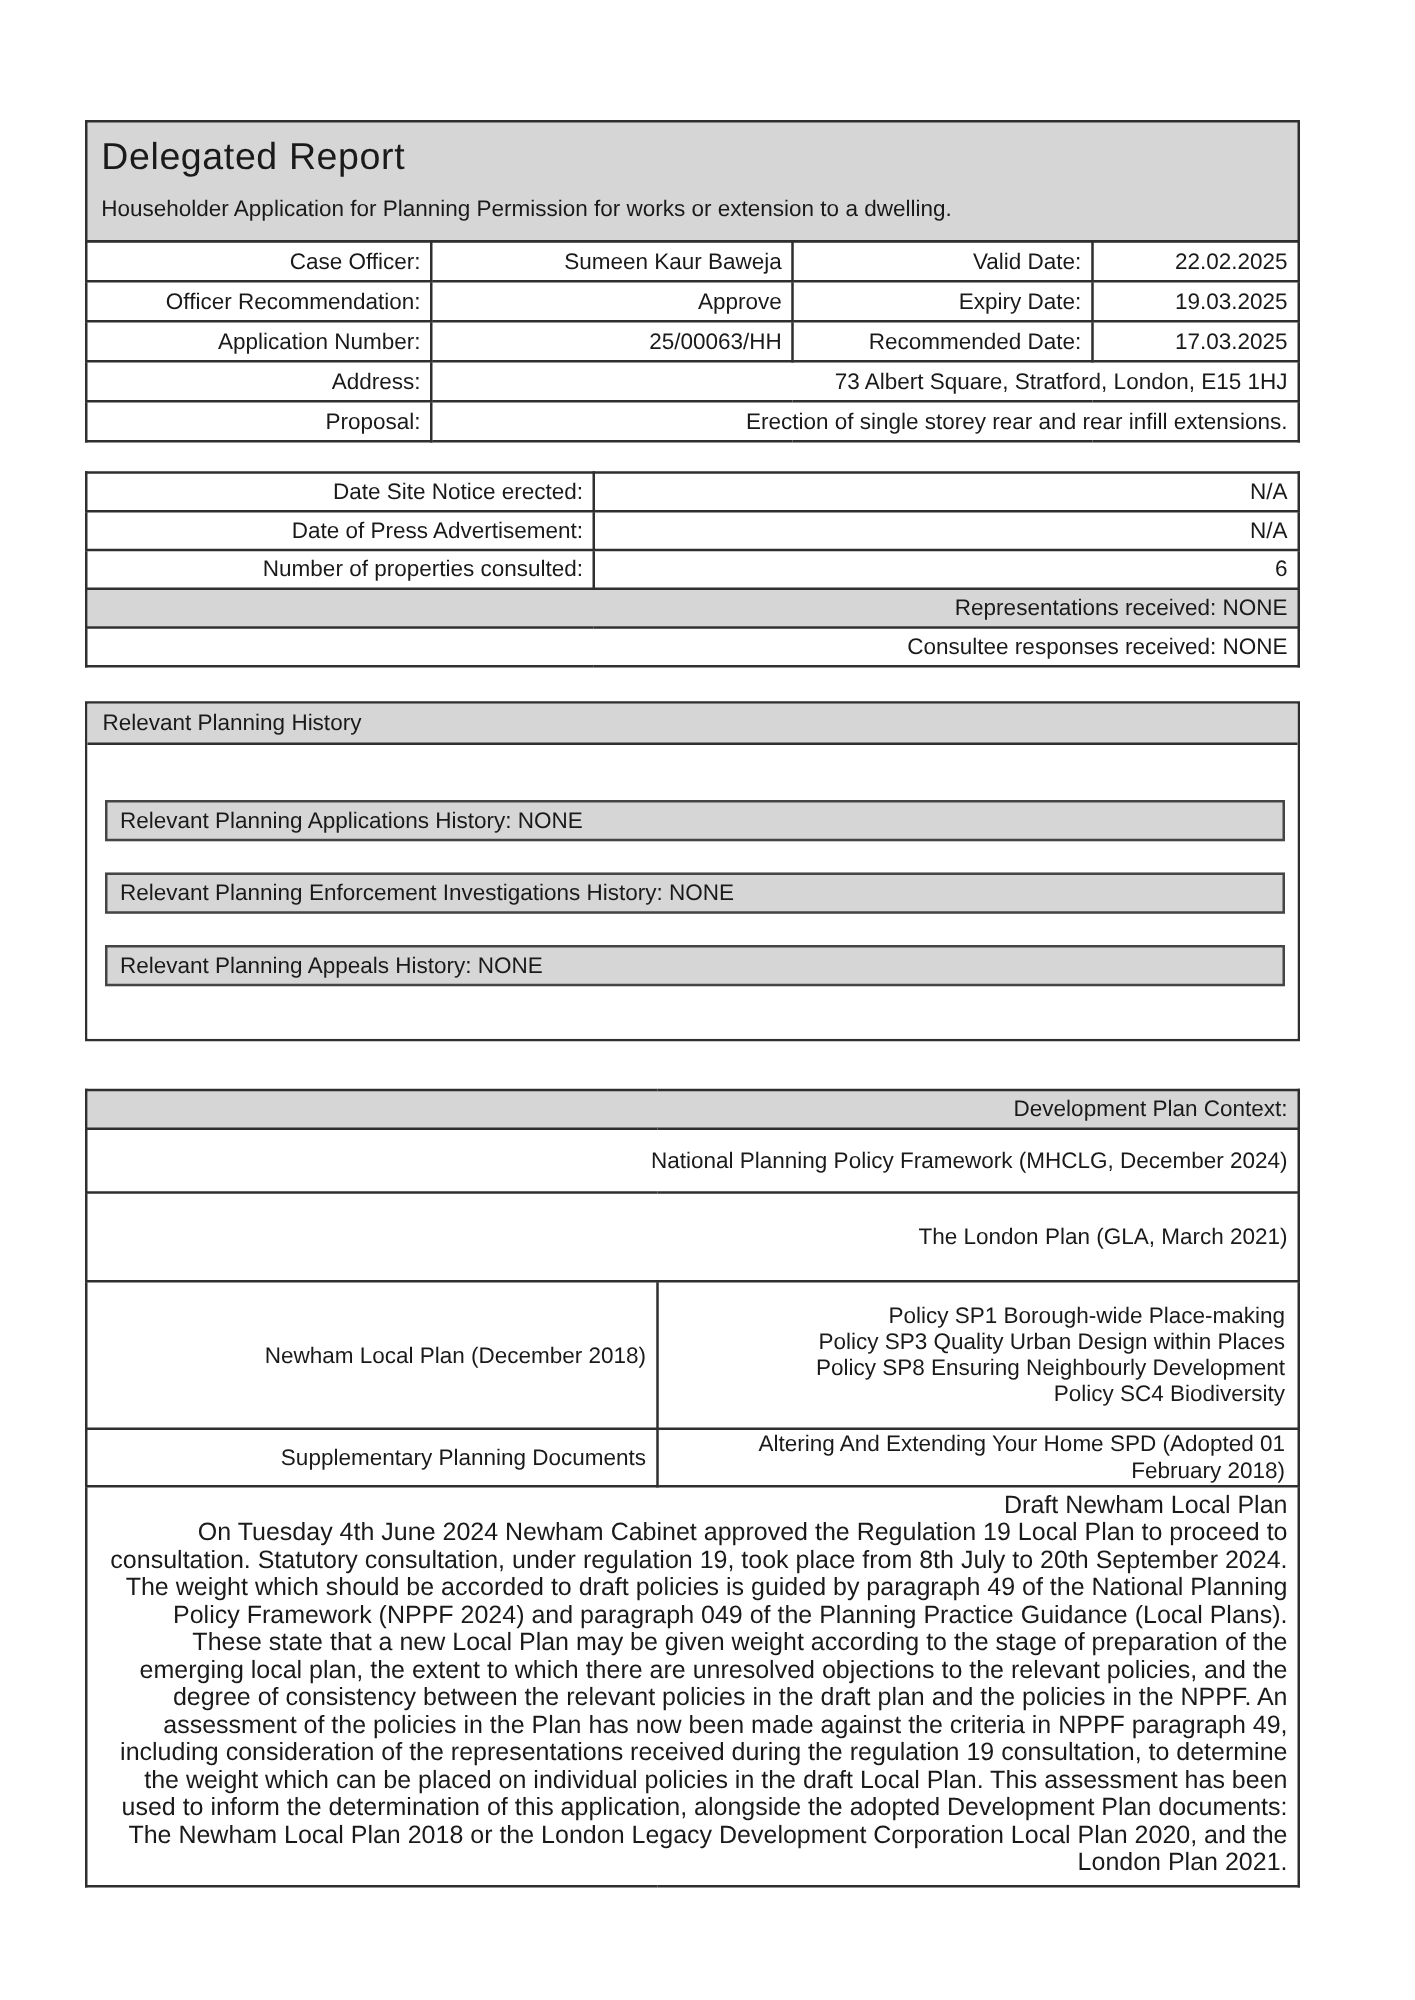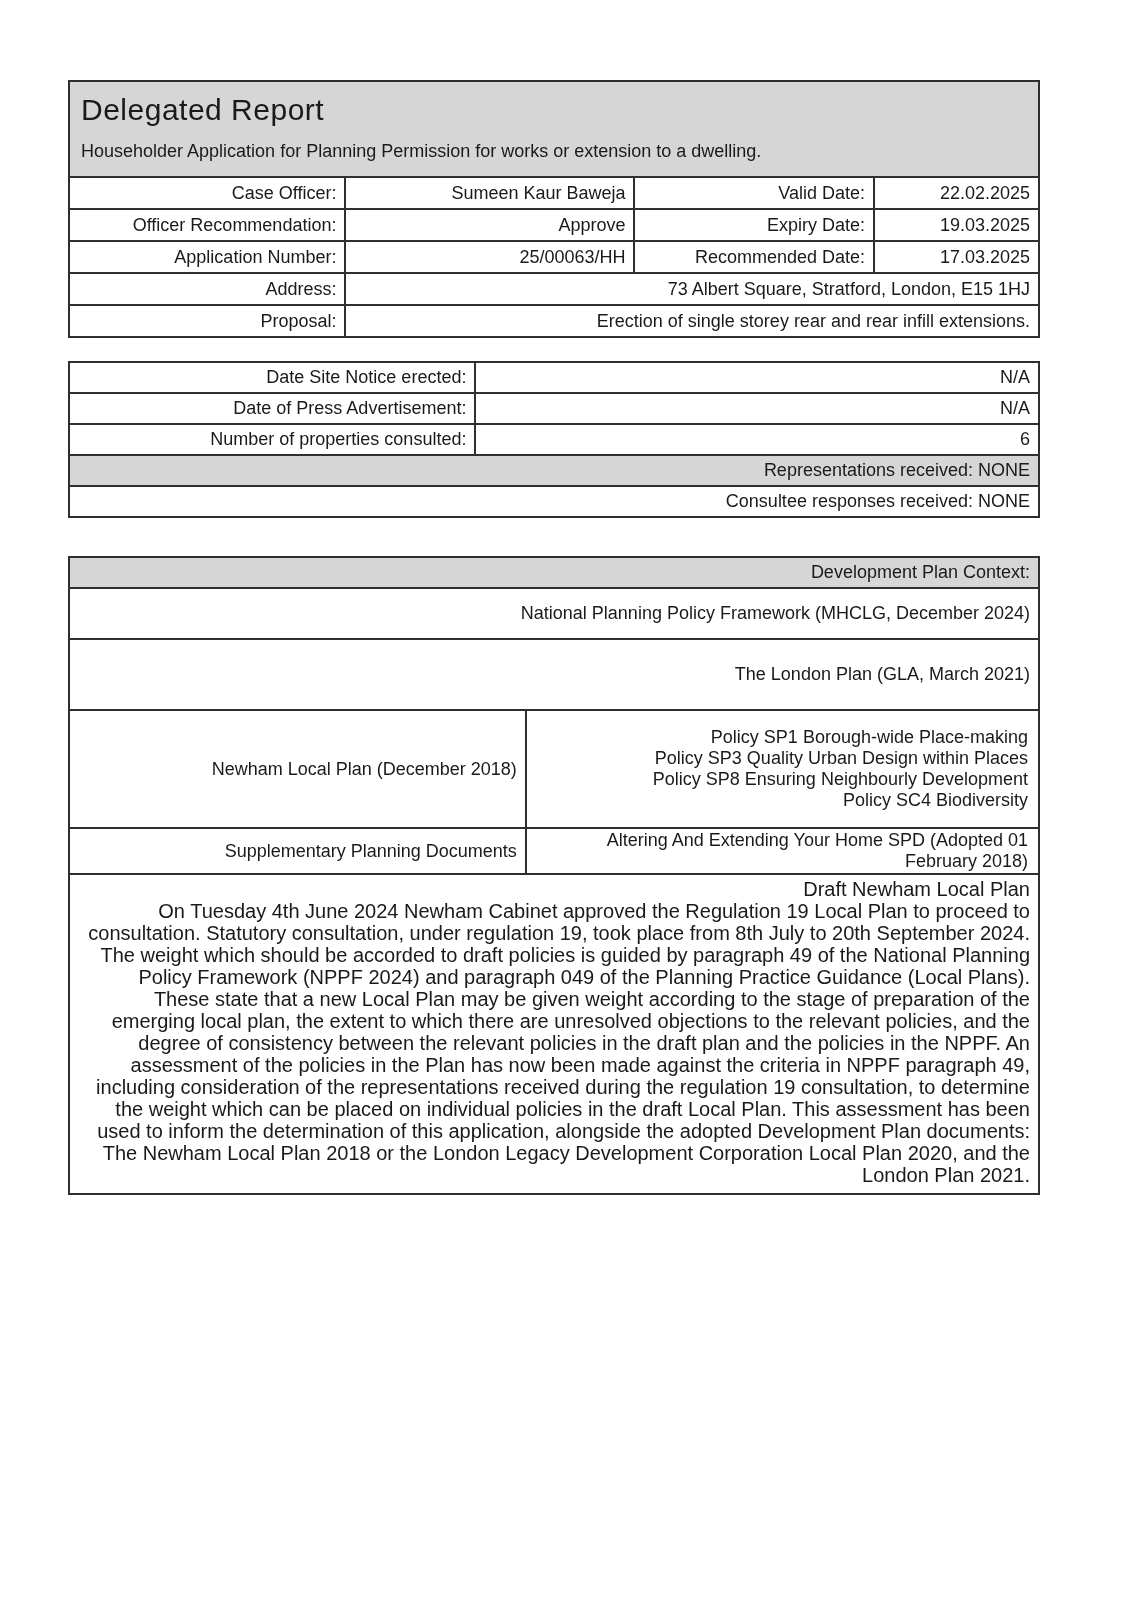--- a/index.html
+++ b/index.html
@@ -4,21 +4,21 @@
 <style>
   html,body{margin:0;padding:0;background:#ffffff;}
   .page{
     position:relative;
     width:1132px;height:1600px;
     background:#ffffff;
     font-family:"Liberation Sans", sans-serif;
     color:#1a1a1a;
     overflow:hidden;
   }
-  .content{position:absolute;left:68px;top:80px;width:972px;}
+  .content{position:absolute;left:68px;top:96px;width:972px;}
 
   
   .hdr-box{
     background:#d6d6d6;
     border:2px solid #2f2f2f;
     padding:10px 11px 14px 11px;
   }
   .hdr-title{font-size:30px;line-height:36px;letter-spacing:.5px;}
   .hdr-sub{font-size:18px;line-height:22px;margin-top:12px;}
 
@@ -135,20 +135,28 @@
         </tr>
         <tr>
           <td colspan="2" class="sec-hdr">Representations received: NONE</td>
         </tr>
         <tr>
           <td colspan="2">Consultee responses received: NONE</td>
         </tr>
       </tbody>
     </table>
 
+    <div class="ph-box">
+      <div class="ph-hdr">Relevant Planning History</div>
+      <div class="ph-body">
+        <div class="ph-bar">Relevant Planning Applications History: NONE</div>
+        <div class="ph-bar">Relevant Planning Enforcement Investigations History: NONE</div>
+        <div class="ph-bar">Relevant Planning Appeals History: NONE</div>
+      </div>
+    </div>
 
     <table class="tbl devplan">
       <colgroup>
         <col style="width:47.1%">
           <col style="width:52.9%">
       </colgroup>
       <tbody>
         <tr>
           <td colspan="2" class="sec-hdr">Development Plan Context:</td>
         </tr>

